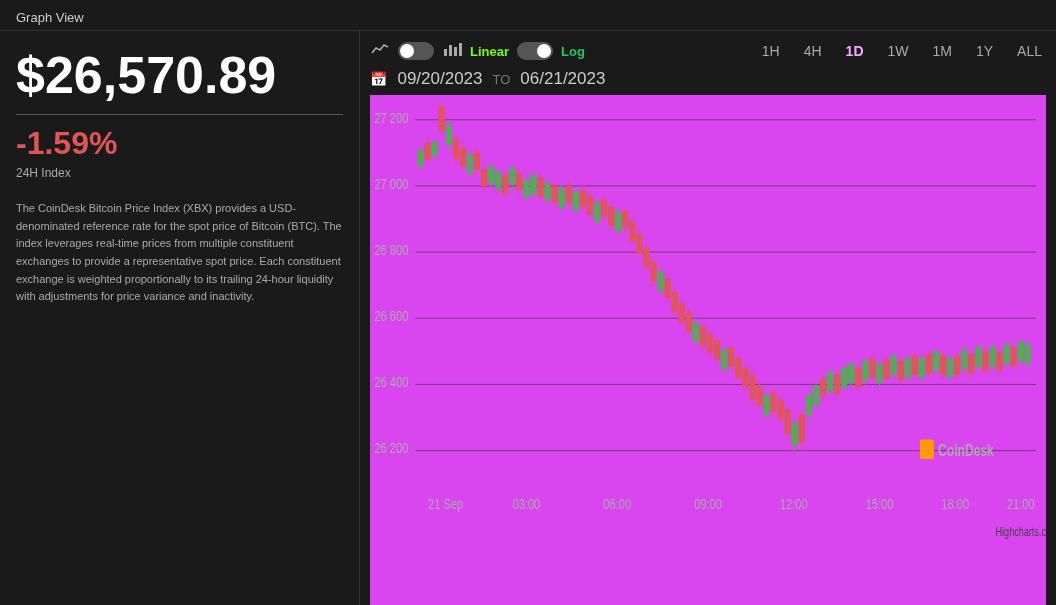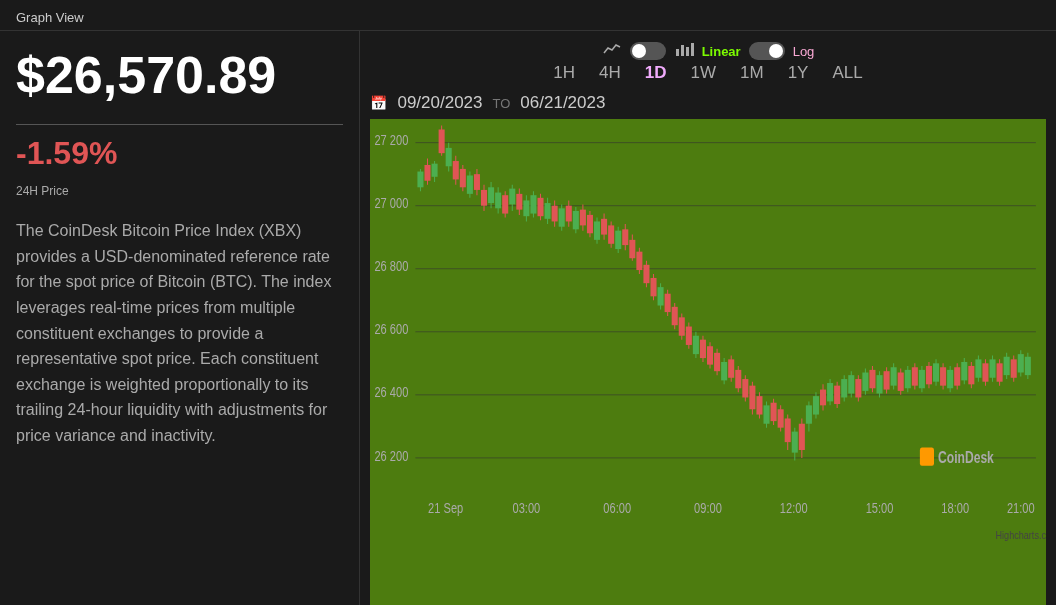--- a/index.html
+++ b/index.html
@@ -36,55 +36,54 @@
       padding: 16px 16px;
       border-right: 1px solid #333;
       display: flex;
       flex-direction: column;
     }
     .price {
       font-size: 52px;
       font-weight: bold;
       color: #fff;
       line-height: 1.1;
-      margin-bottom: 20px;
+      margin-bottom: 10px;
     }
     .divider {
       border: none;
       border-top: 1px solid #555;
       margin-bottom: 10px;
     }
     .return-value {
       font-size: 32px;
       font-weight: bold;
       color: #e05555;
-      margin-bottom: 12px;
+      margin-bottom: 4px;
     }
     .return-label {
       font-size: 12px;
       color: #aaa;
       margin-bottom: 20px;
     }
     .description {
-      font-size: 16px;
+      font-size: 11px;
       color: #aaa;
       line-height: 1.6;
     }
     .right-panel {
       flex: 1;
       display: flex;
       flex-direction: column;
       padding: 10px 10px 0 10px;
     }
     .chart-controls {
       display: flex;
       align-items: center;
       justify-content: space-between;
       margin-bottom: 8px;
-      flex-direction: column;
     }
     .chart-type-controls {
       display: flex;
       align-items: center;
       gap: 8px;
     }
     .chart-icon {
       color: #aaa;
       font-size: 16px;
     }
@@ -105,30 +104,30 @@
       top: 2px;
       left: 2px;
       transition: left 0.2s;
     }
     .scale-label {
       font-size: 13px;
       color: #7cfc00;
       font-weight: bold;
     }
     .scale-label.inactive {
-      color: #f9a8d4;
-      font-weight: normal;
+      color: #22c55e;
+      font-weight: bold;
     }
     .time-controls {
       display: flex;
       align-items: center;
       gap: 16px;
     }
     .time-btn {
-      font-size: 17px;
+      font-size: 14px;
       color: #aaa;
       cursor: pointer;
       background: none;
       border: none;
       padding: 2px 4px;
     }
     .time-btn.active {
       color: #f0abfc;
       font-weight: bold;
     }
@@ -146,21 +145,21 @@
     .date-text {
       color: #ccc;
       font-size: 17px;
     }
     .date-to {
       color: #777;
     }
     .chart-area {
       flex: 1;
       position: relative;
-      background: #4d7c0f;
+      background: #d946ef;
     }
     svg.chart {
       width: 100%;
       height: 100%;
     }
   </style>
 </head>
 <body>
 
 <div class="container">
@@ -168,21 +167,21 @@
   <div class="top-bar">
     <span class="top-bar-title">Graph View</span>
   </div>
 
   <div class="main-content">
 
     <div class="left-panel">
       <div class="price">$26,570.89</div>
       <hr class="divider">
       <div class="return-value">-1.59%</div>
-      <div class="return-label">24H Price</div>
+      <div class="return-label">24H Index</div>
       <div class="description">The CoinDesk Bitcoin Price Index (XBX) provides a USD-denominated reference rate for the spot price of Bitcoin (BTC). The index leverages real-time prices from multiple constituent exchanges to provide a representative spot price. Each constituent exchange is weighted proportionally to its trailing 24-hour liquidity with adjustments for price variance and inactivity.</div>
     </div>
 
     <div class="right-panel">
 
       <div class="chart-controls">
 
         <div class="chart-type-controls">
 
           <span class="chart-icon">

